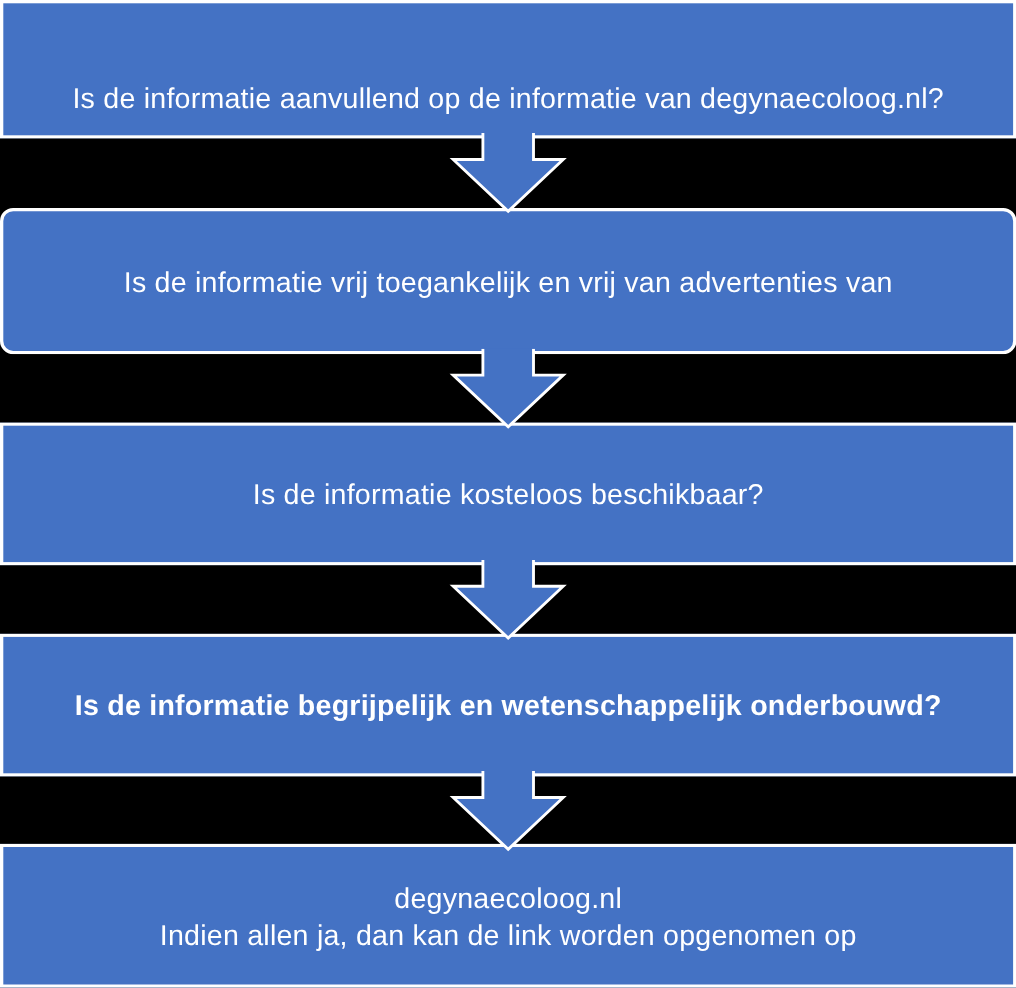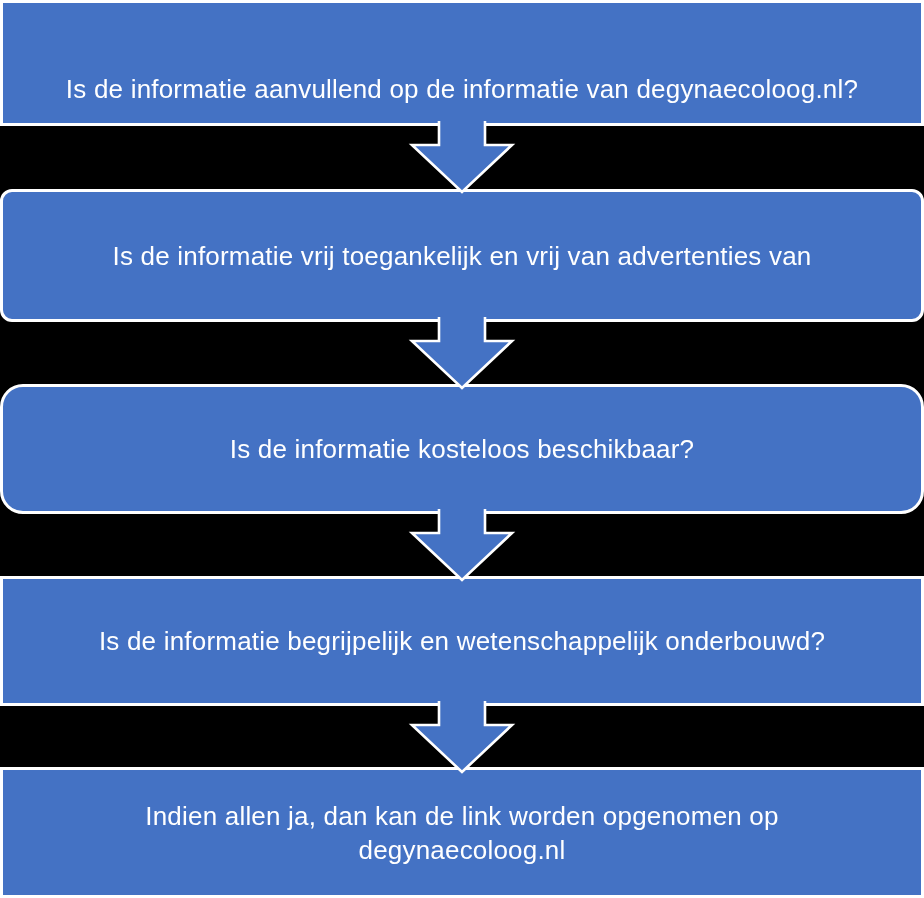--- a/index.html
+++ b/index.html
@@ -36,22 +36,22 @@
   }
   .flow-box .line {
     white-space: nowrap;
   }
   .box-1 {
     height: 126px;
     justify-content: flex-end;
     padding-bottom: 17px;
   }
   .box-2 { height: 133px; border-radius: 12px; }
-  .box-3 { height: 130px; border-radius: 23px; }
-  .box-4 { height: 130px; }
+  .box-3 { height: 130px; }
+  .box-4 { height: 130px; font-weight: bold; }
   .box-5 { height: 131px; }
   .connector {
     position: relative;
     background: #000000;
   }
   .gap-1 { height: 63px; }
   .gap-2 { height: 62px; }
   .gap-3 { height: 62px; }
   .gap-4 { height: 61px; }
   .arrow-svg {
@@ -105,17 +105,17 @@
   </div>
 
   <div class="connector gap-4">
     <svg class="arrow-svg" width="112" height="76" viewBox="0 0 112 76">
       <path d="M33,0 L33,24 L6,24 L56,71 L106,24 L79,24 L79,0" stroke-width="2.6" stroke-linejoin="miter" fill="#4472C4"></path>
       <path d="M33,0 L33,24 L6,24 L56,71 L106,24 L79,24 L79,0" fill="none" stroke-width="2.6" stroke-linejoin="miter" stroke="#FFFFFF"></path>
     </svg>
   </div>
 
   <div class="flow-box box-5">
+    <div class="line">degynaecoloog.nl</div>
     <div class="line">Indien allen ja, dan kan de link worden opgenomen op</div>
-    <div class="line">degynaecoloog.nl</div>
   </div>
 
 </div>
 
 </body></html>

